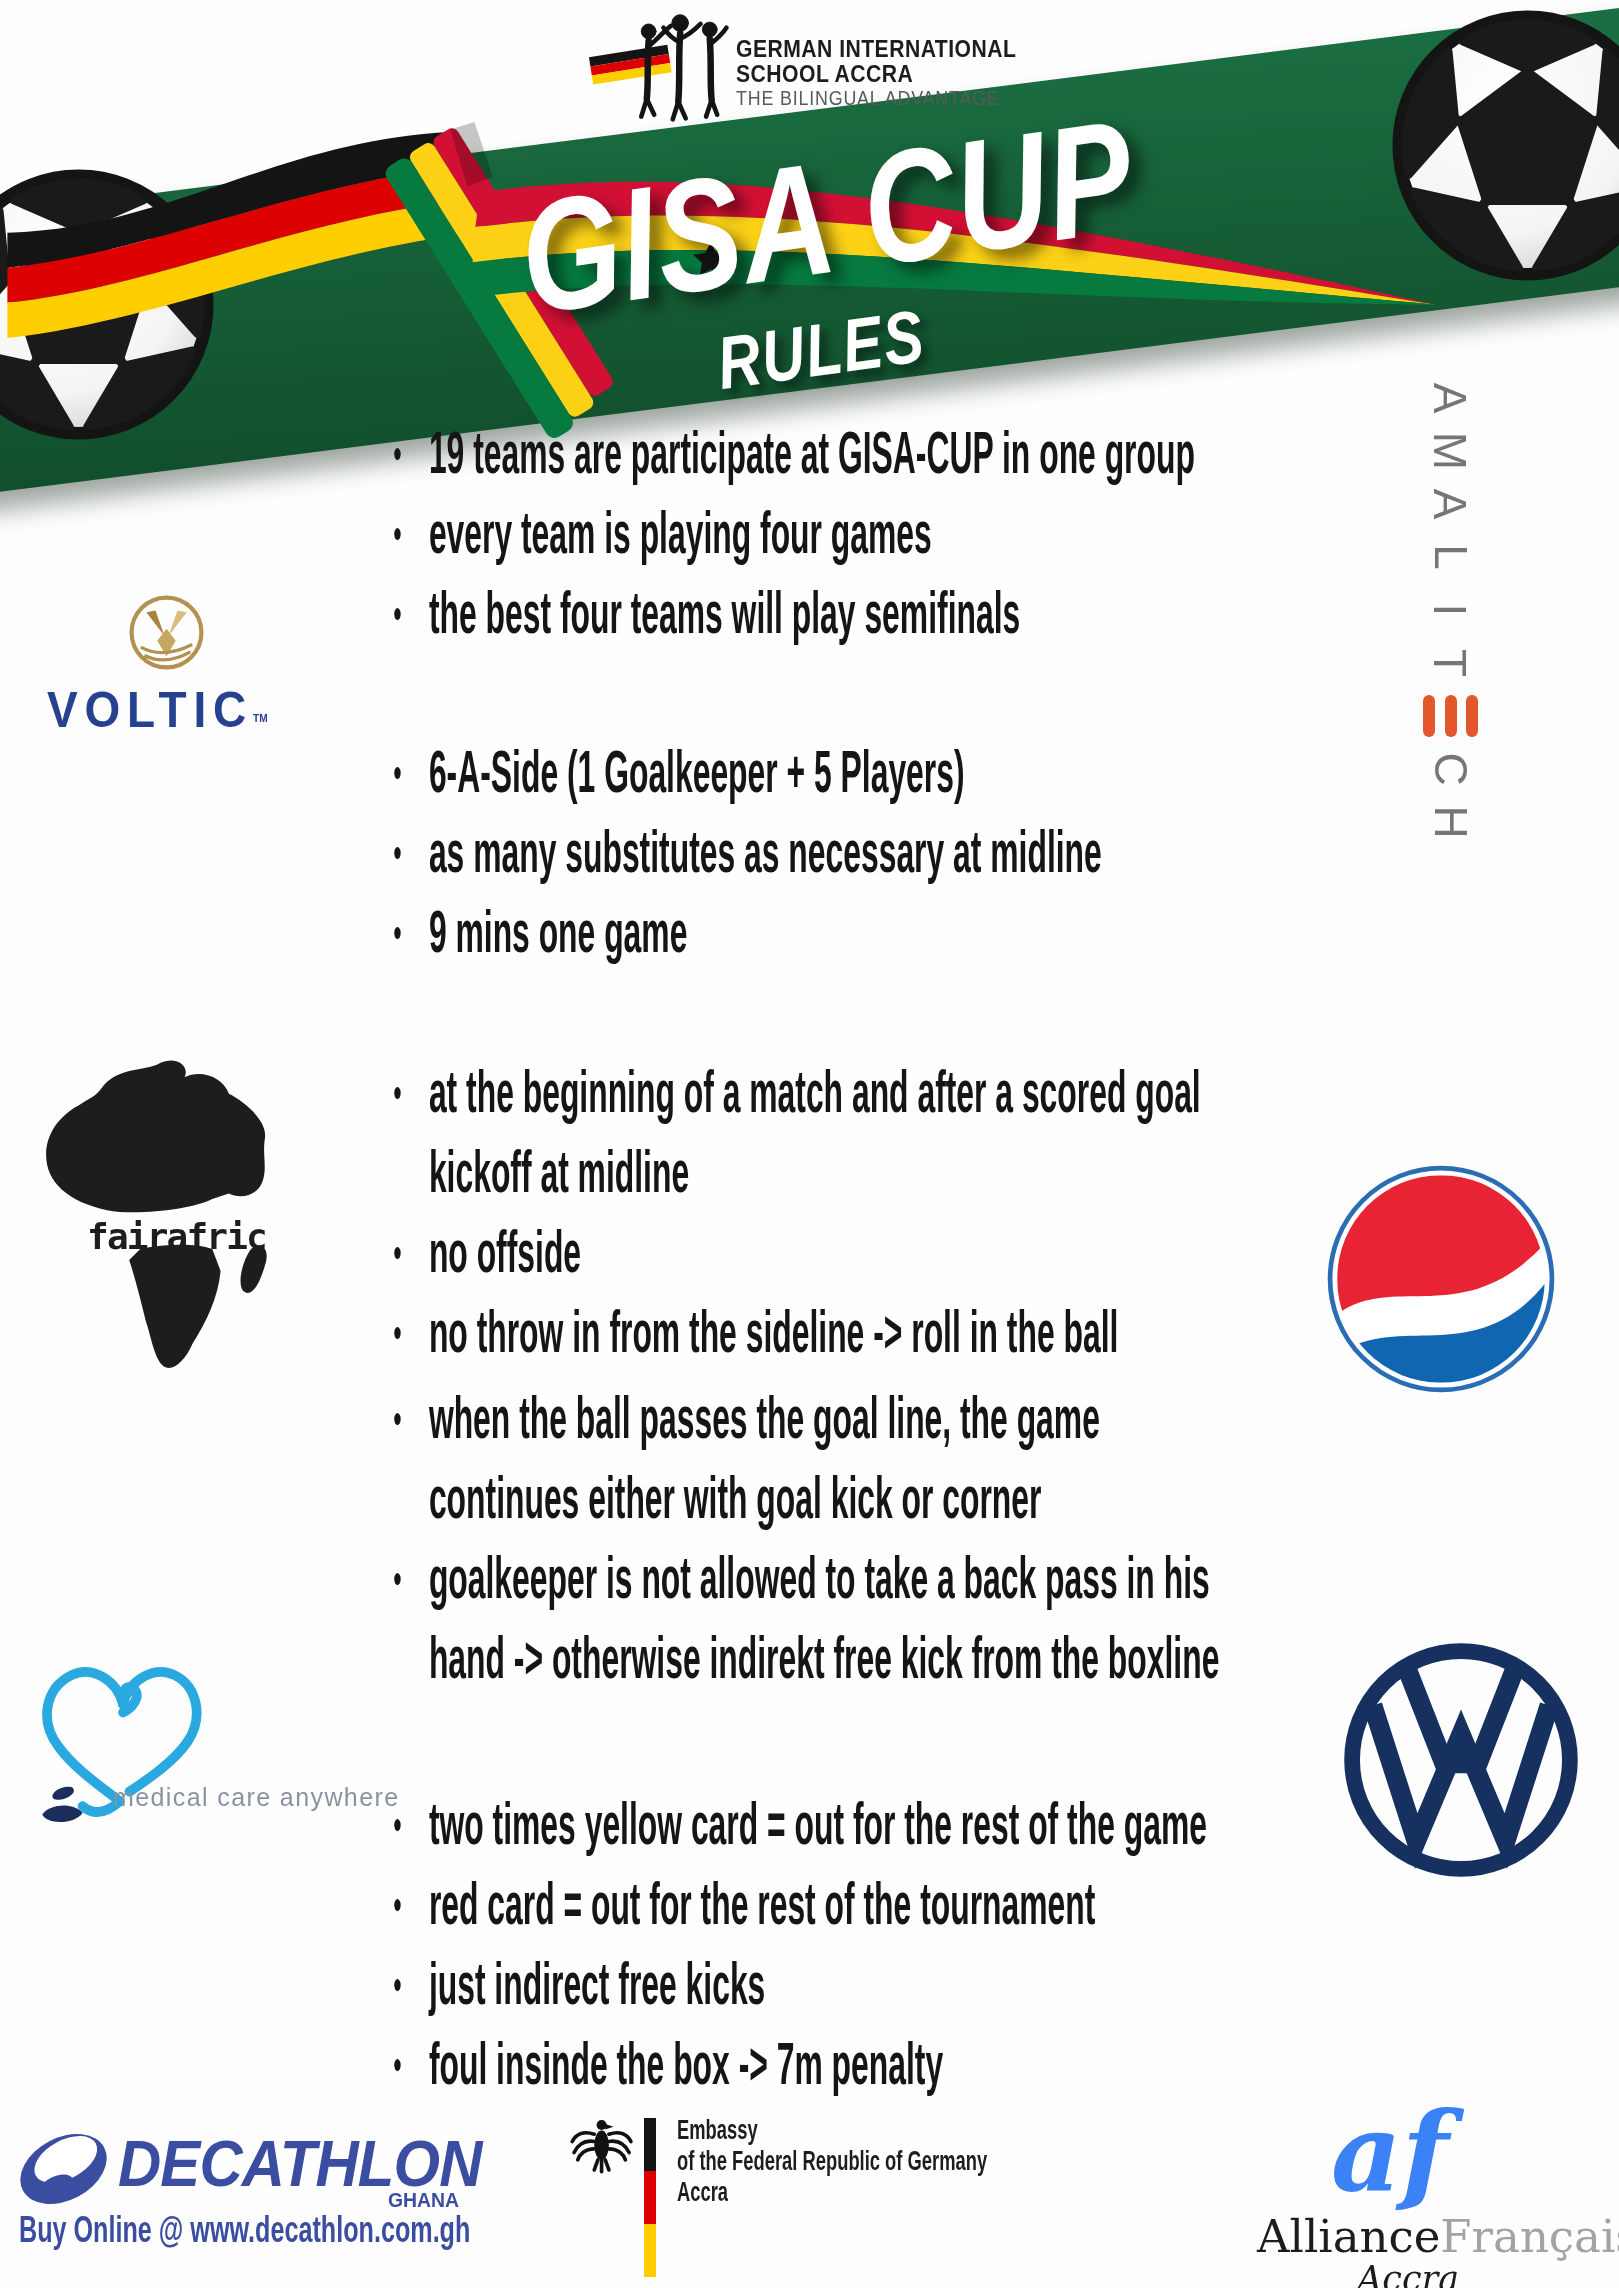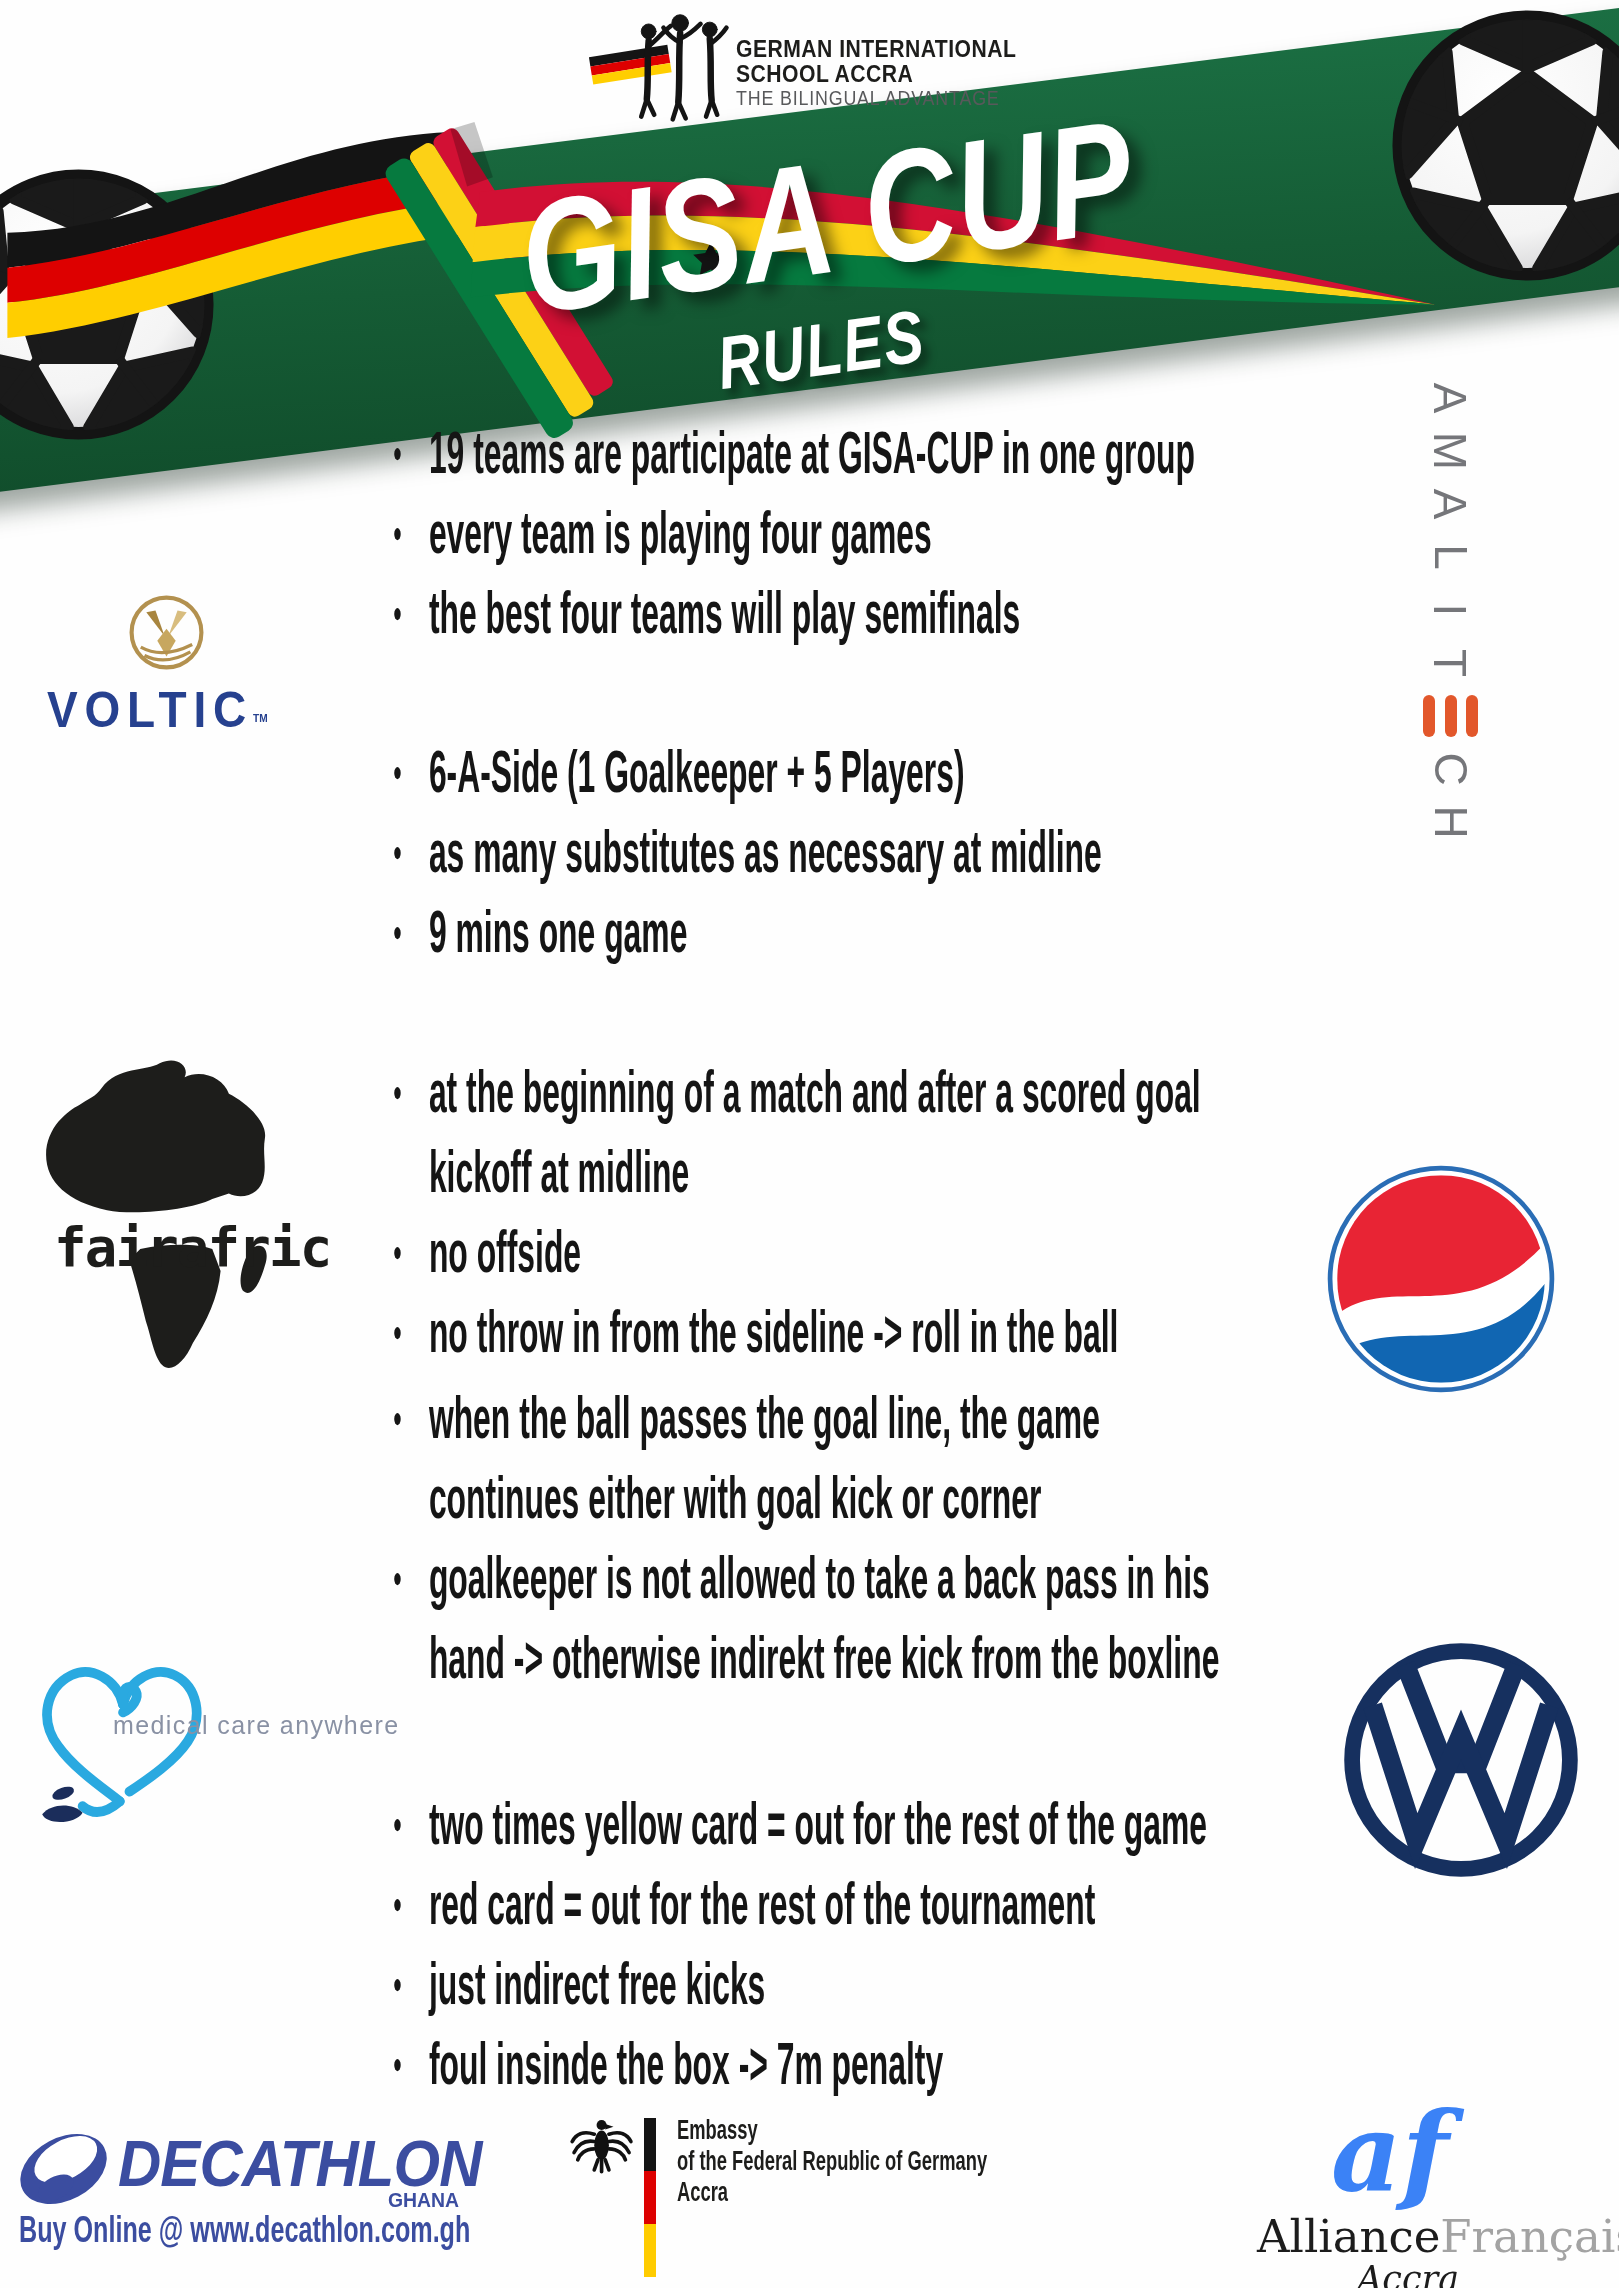--- a/index.html
+++ b/index.html
@@ -30,24 +30,24 @@
     transform:scaleX(.54);transform-origin:0 0;font-weight:bold;font-size:59px;line-height:80px;
     color:#151515;white-space:pre-line;z-index:5;}
   .rules li{position:relative;padding-left:72px;}
   .rules li::before{content:"●";position:absolute;left:5.5px;top:0;font-size:28px;}
   
   .abs{position:absolute;z-index:5;}
   .voltic-word{left:46px;top:681px;width:242px;text-align:center;font-weight:bold;font-size:50px;
     letter-spacing:7.4px;color:#26418f;transform:scaleX(.92);transform-origin:0 0;white-space:nowrap;}
   .voltic-word .tm{font-size:11px;letter-spacing:0;vertical-align:5.5px;}
   .fairafric-word{left:54px;top:1216px;width:245px;text-align:center;
-    font-family:"DejaVu Sans Mono",monospace;font-weight:bold;font-size:54px;letter-spacing:-1.8px;color:#1d1d1b;}
+    font-family:"DejaVu Sans Mono",monospace;font-weight:bold;font-size:36px;letter-spacing:-1.8px;color:#1d1d1b;}
   .homemed-word{left:81px;top:1680px;font-weight:bold;font-size:55px;letter-spacing:-0.9px;white-space:nowrap;}
   .homemed-word .p1{color:#1b2d5b;} .homemed-word .p2{color:#2aa9e0;}
-  .homemed-tag{left:113px;top:1711px;font-size:25px;letter-spacing:1.4px;color:#8991a4;}
+  .homemed-tag{left:113px;top:1783px;font-size:25px;letter-spacing:1.4px;color:#8991a4;}
   .amalitech{left:1419px;top:371px;width:63px;z-index:5;}
   .am-cell{height:53px;width:63px;display:flex;align-items:center;justify-content:center;}
   .am-cell .ltr{transform:rotate(90deg);font-size:46px;color:#75767a;font-weight:400;}
   .am-e{display:flex;gap:9.2px;}
   .am-e span{display:block;width:12px;height:42px;background:#e2572b;border-radius:6.5px;}
   .pepsi-word{left:1306px;top:1384px;width:277px;text-align:center;font-size:85px;letter-spacing:-3.7px;
     color:#1560a8;white-space:nowrap;}
   .pepsi-word .reg{font-size:24px;letter-spacing:0;vertical-align:1.8px;}
   .decathlon-word{left:118px;top:2126px;font-style:italic;font-weight:bold;font-size:65px;letter-spacing:-0.9px;
     color:#3b4da0;transform:scaleX(.92);transform-origin:0 0;white-space:nowrap;}

